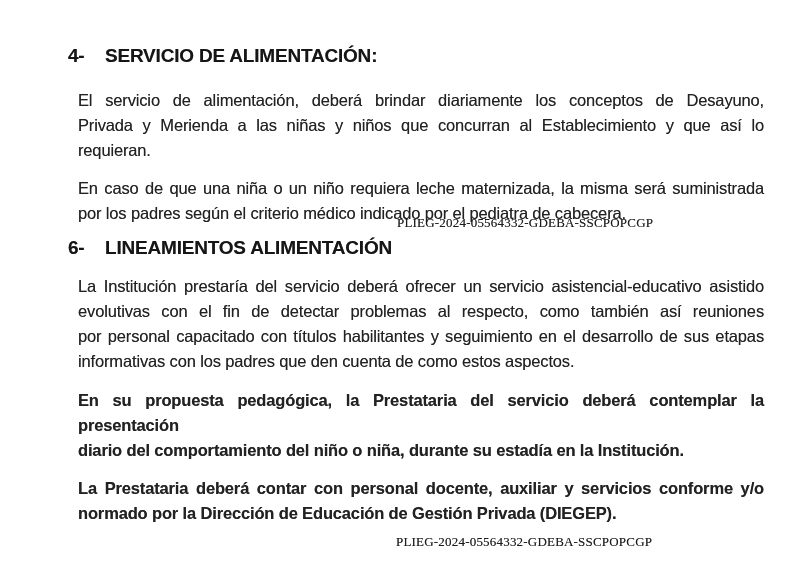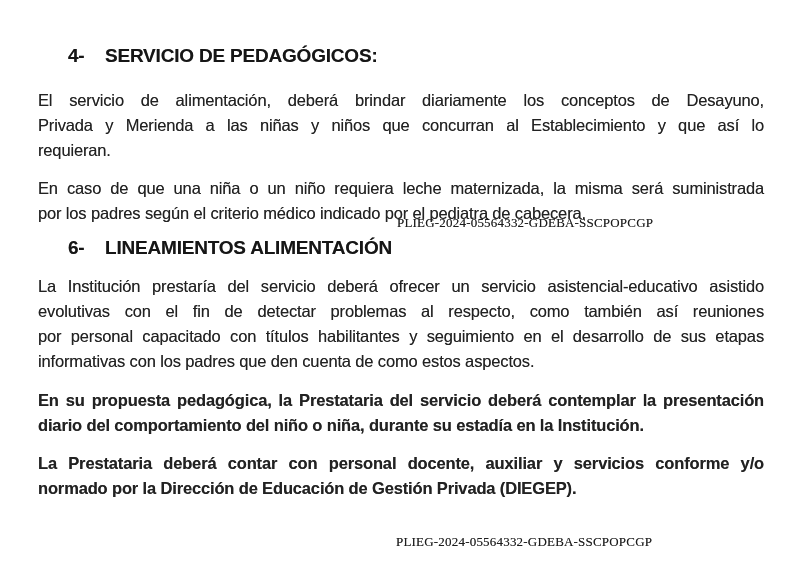--- a/index.html
+++ b/index.html
@@ -39,20 +39,21 @@
   }
   .para {
     font-size: 16.5px;
     line-height: 25px;
     letter-spacing: -0.15px;
     color: #222222;
   }
   .para .line {
     text-align: justify;
     text-align-last: justify;
+    margin-left: 40px;
   }
   .para .line:last-child {
     text-align-last: left;
   }
   .p-food     { margin-top: 22px; }
   .p-milk     { margin-top: 13px; }
   .h-pedagog  { margin-top: 12px; }
   .p-service  { margin-top: 16px; }
   .p-proposal { margin-top: 14px; font-weight: bold; }
   .p-staff    { margin-top: 13px; font-weight: bold; }
@@ -70,21 +71,21 @@
 </style>
 </head>
 <body>
 
 <div class="page">
 
   <div class="content">
 
     <div class="heading h-aliment">
       <span class="hnum">4-</span>
-      <span class="htitle">SERVICIO DE PEDAGÓGICOS:</span>
+      <span class="htitle">SERVICIO DE ALIMENTACIÓN:</span>
     </div>
 
     <div class="para p-food">
       <div class="line">El servicio de alimentación, deberá brindar diariamente los conceptos de Desayuno,</div>
       <div class="line">Privada y Merienda a las niñas y niños que concurran al Establecimiento y que así lo</div>
       <div class="line">requieran.</div>
     </div>
 
     <div class="para p-milk">
       <div class="line">En caso de que una niña o un niño requiera leche maternizada, la misma será suministrada</div>

